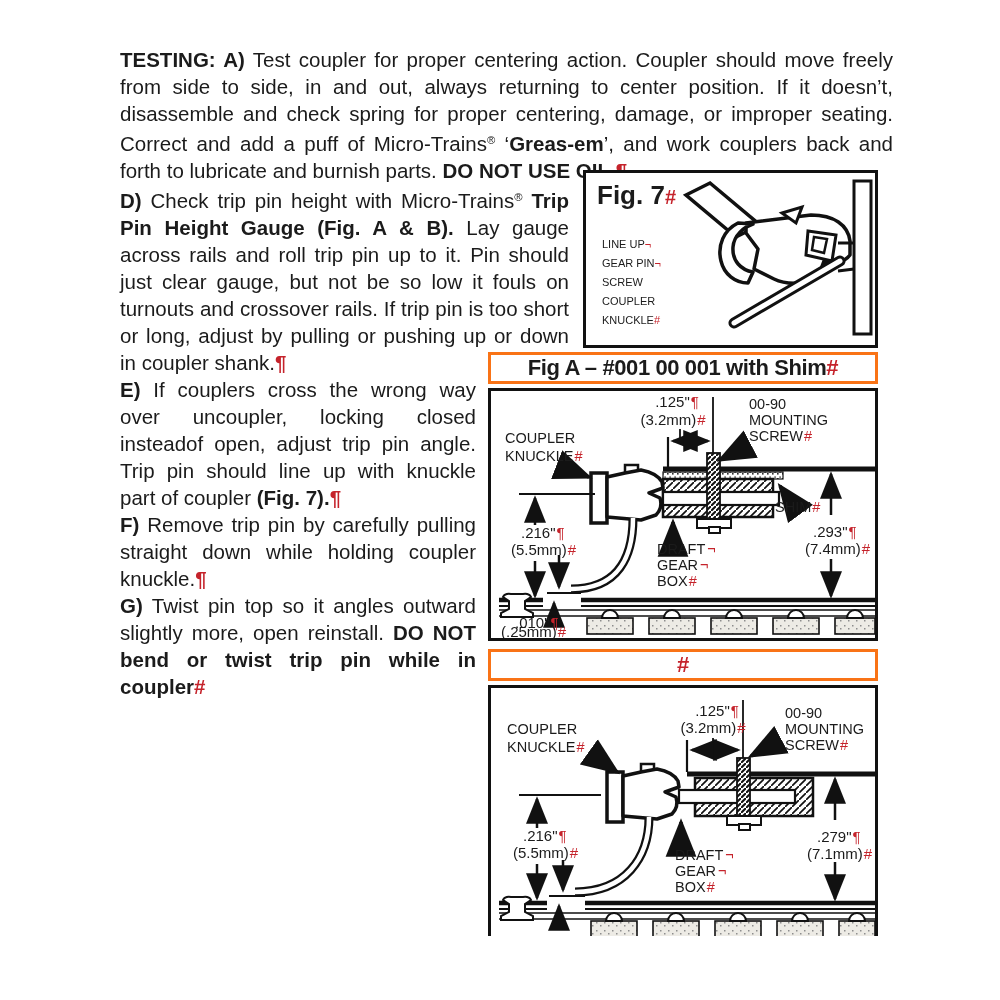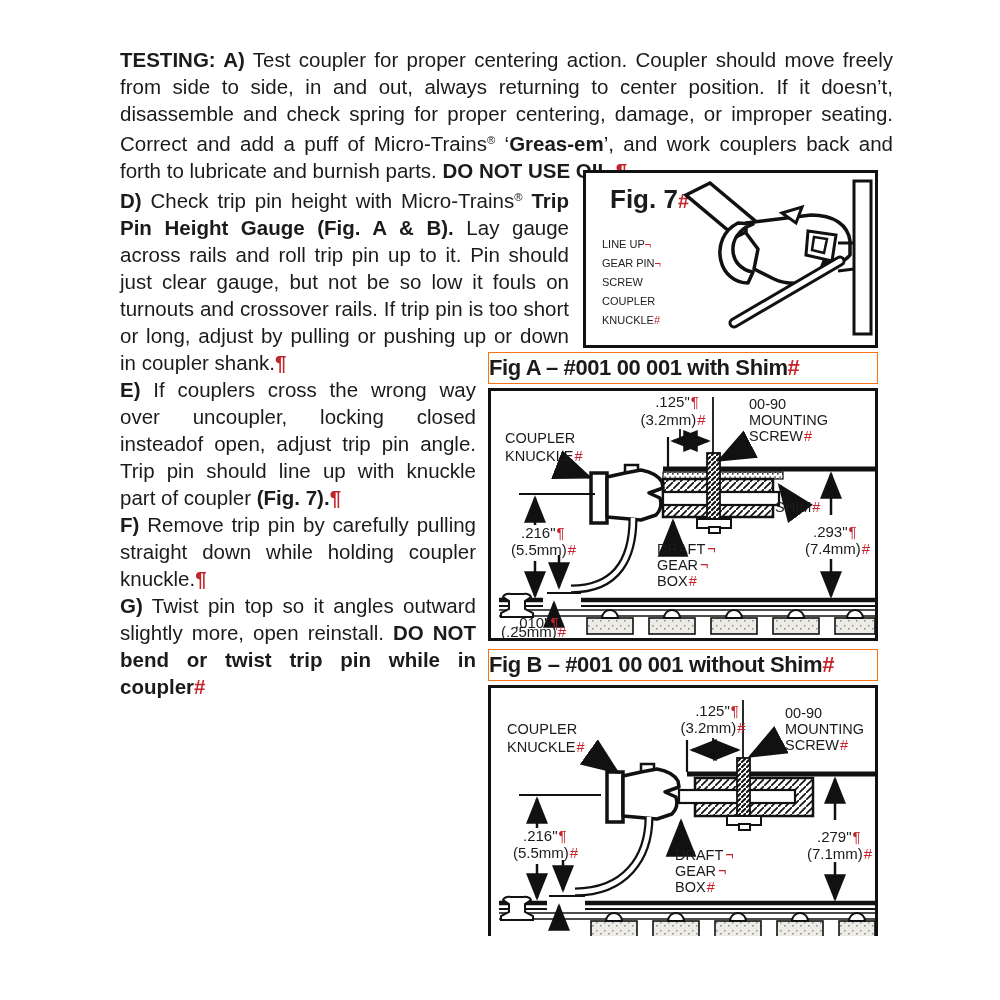--- a/index.html
+++ b/index.html
@@ -6,31 +6,31 @@
   .page{position:relative;width:1000px;height:900px;background:#fff;overflow:hidden;
         font-family:"Liberation Sans",sans-serif;color:#1b1b1b;margin-top:36px;}
   .doc{padding:10px 107px 0 120px;font-size:20.5px;line-height:27px;text-align:justify;}
   .doc p{margin:0;}
   .b{font-weight:700;}
   .r{color:#c5232b;font-weight:700;}
   .sup{font-size:0.55em;vertical-align:0.6em;}
   
   .fig7{float:right;width:295px;height:178px;margin:-14px 15px 2px 14px;border:3px solid #111;
         position:relative;box-sizing:border-box;background:#fff;}
-  .fig7-title{position:absolute;left:24px;top:8px;font-size:26px;font-weight:700;line-height:37px;}
+  .fig7-title{position:absolute;left:11px;top:8px;font-size:26px;font-weight:700;line-height:28px;}
   .fig7-title .r{font-size:20px;}
   .fig7-caption{position:absolute;left:16px;top:62px;font-size:11px;line-height:19px;
                 font-weight:400;text-align:left;}
   .fig7-caption .r{font-weight:400;}
   .fig7 svg{position:absolute;right:0;top:0;}
   
   .figcol{float:right;clear:right;width:390px;margin:2px 15px 0 12px;}
   .figbox{margin-bottom:8px;}
-  .fighead{border:1px solid #f97316;box-sizing:border-box;height:32px;display:flex;
-           align-items:center;font-weight:700;font-size:22px;
+  .fighead{border:3px solid #f97316;box-sizing:border-box;height:32px;display:flex;
+           align-items:center;justify-content:center;font-weight:700;font-size:22px;
            letter-spacing:-0.4px;white-space:nowrap;overflow:hidden;background:#fff;}
   .figbody{border:3px solid #111;box-sizing:border-box;margin-top:4px;background:#fff;}
   .figbody svg{display:block;}
   svg text{font-family:"Liberation Sans",sans-serif;font-size:14.5px;fill:#1b1b1b;}
   svg .rt{fill:#c5232b;}
   svg .dim{font-size:15px;}
 </style>
 </head>
 <body>
 
@@ -197,21 +197,20 @@
               <text x="314" y="163" class="dim"><tspan>(7.4mm)</tspan><tspan class="rt" dx="1">#</tspan></text>
               <text x="24" y="237" class="dim"><tspan>.010"</tspan><tspan class="rt" dx="1">¶</tspan></text>
               <text x="10" y="246" class="dim"><tspan>(.25mm)</tspan><tspan class="rt" dx="1">#</tspan></text>
             </g>
           </svg>
         </div>
       </div>
 
       <div class="figbox">
         <div class="fighead">
-            <span>Fig B – #001 00 001 without Shim</span>
             <span class="r">#</span>
           </div>
         <div class="figbody">
           <svg width="384" height="282" viewBox="0 0 384 282">
             <defs>
               <marker id="mB" viewBox="0 0 10 8" refX="9" refY="4" markerWidth="11" markerHeight="9" orient="auto-start-reverse">
                   <path d="M0,0 L10,4 L0,8 Z" fill="#111"></path>
                 </marker>
               <pattern id="pB-hatch" width="7" height="7" patternUnits="userSpaceOnUse">
                   <rect width="7" height="7" fill="#fff"></rect>

